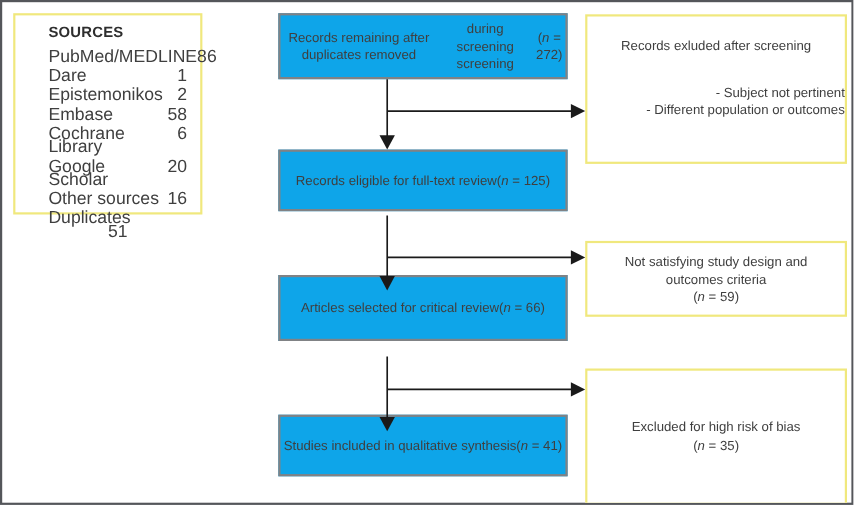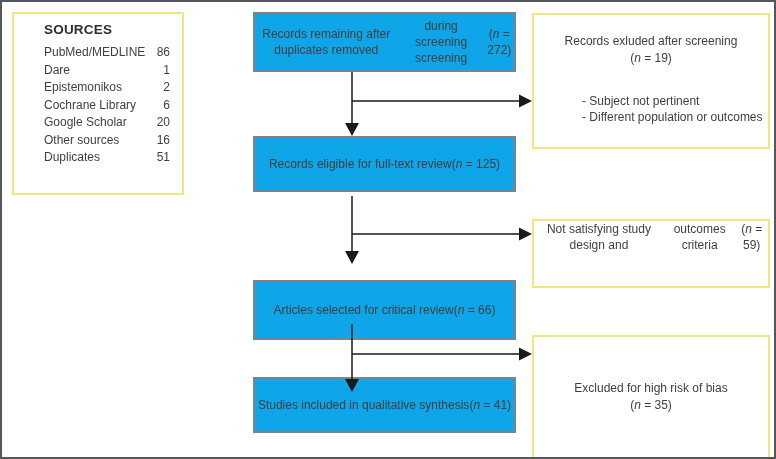--- a/index.html
+++ b/index.html
@@ -18,46 +18,46 @@
     position:absolute;left:10px;top:10px;width:172px;height:183px;
     border:2px solid #f0e87d;background:#fff;
     padding:8px 12px 0 30px;
   }
   .sources-title{
     font-weight:bold;font-size:13.5px;color:#2e2e2e;
     margin:0 0 9px 0;letter-spacing:.2px;
   }
   .src-row{
     display:flex;justify-content:space-between;
-    font-size:12px;line-height:12px;
+    font-size:16px;line-height:12px;
     margin-bottom:5.5px;
   }
   .src-row .val{text-align:center;}
-  .src-row.duplicates{}
+  .src-row.duplicates{flex-direction:column;}
   
   .fbox{
     position:absolute;left:207px;width:263px;
     border:2px solid #808285;background:#0ea5e9;
     display:flex;flex-direction:row;justify-content:center;align-items:center;
     text-align:center;font-size:12px;line-height:16px;margin-left:44px;
   }
   .fbox1{top:10px;height:60px;}
   .fbox2{top:134px;height:56px;}
-  .fbox3{top:278px;height:60px;}
+  .fbox3{top:248px;height:60px;}
   .fbox4{top:375px;height:56px;}
   
   .ybox{
     position:absolute;left:530px;width:238px;
     border:2px solid #f0e87d;background:#fff;
     font-size:12px;line-height:17px;text-align:center;
   }
   .ybox1{top:11px;height:136px;padding-top:18px;}
-  .ybox2{top:217px;height:69px;display:flex;flex-direction:row;justify-content:center;line-height:16px;}
+  .ybox2{top:217px;height:69px;display:flex;flex-direction:column;justify-content:center;line-height:16px;}
   .ybox3{top:333px;height:124px;display:flex;flex-direction:column;justify-content:center;line-height:17px;}
-  .bullets{margin-top:26px;text-align:left;padding-left:48px;}
+  .bullets{margin-top:26px;text-align:right;padding-left:48px;}
   .bullet{line-height:16px;}
   .bullet + .bullet{}
   .nline i{font-style:italic;}
   i{font-style:italic;}
   
   .arrows{position:absolute;left:0;top:0;width:776px;height:459px;pointer-events:none;}
 </style>
 </head>
 <body>
 
@@ -69,20 +69,24 @@
       <span>PubMed/MEDLINE</span>
       <span class="val">86</span>
     </div>
     <div class="src-row">
       <span>Dare</span>
       <span class="val">1</span>
     </div>
     <div class="src-row">
       <span>Epistemonikos</span>
       <span class="val">2</span>
+    </div>
+    <div class="src-row">
+      <span>Embase</span>
+      <span class="val">58</span>
     </div>
     <div class="src-row">
       <span>Cochrane Library</span>
       <span class="val">6</span>
     </div>
     <div class="src-row">
       <span>Google Scholar</span>
       <span class="val">20</span>
     </div>
     <div class="src-row">
@@ -111,21 +115,20 @@
     <div class="nline"><span>(</span><i>n</i><span> = 66)</span></div>
   </div>
 
   <div class="fbox fbox4">
     <div>Studies included in qualitative synthesis</div>
     <div class="nline"><span>(</span><i>n</i><span> = 41)</span></div>
   </div>
 
   <div class="ybox ybox1">
     <div>Records exluded after screening</div>
-    <div class="nline"><span>(</span><i>n</i><span> = 19)</span></div>
     <div class="bullets">
       <div class="bullet">-  Subject not pertinent</div>
       <div class="bullet">- Different population or outcomes</div>
     </div>
   </div>
 
   <div class="ybox ybox2">
     <div>Not satisfying study design and</div>
     <div>outcomes criteria</div>
     <div class="nline"><span>(</span><i>n</i><span> = 59)</span></div>

